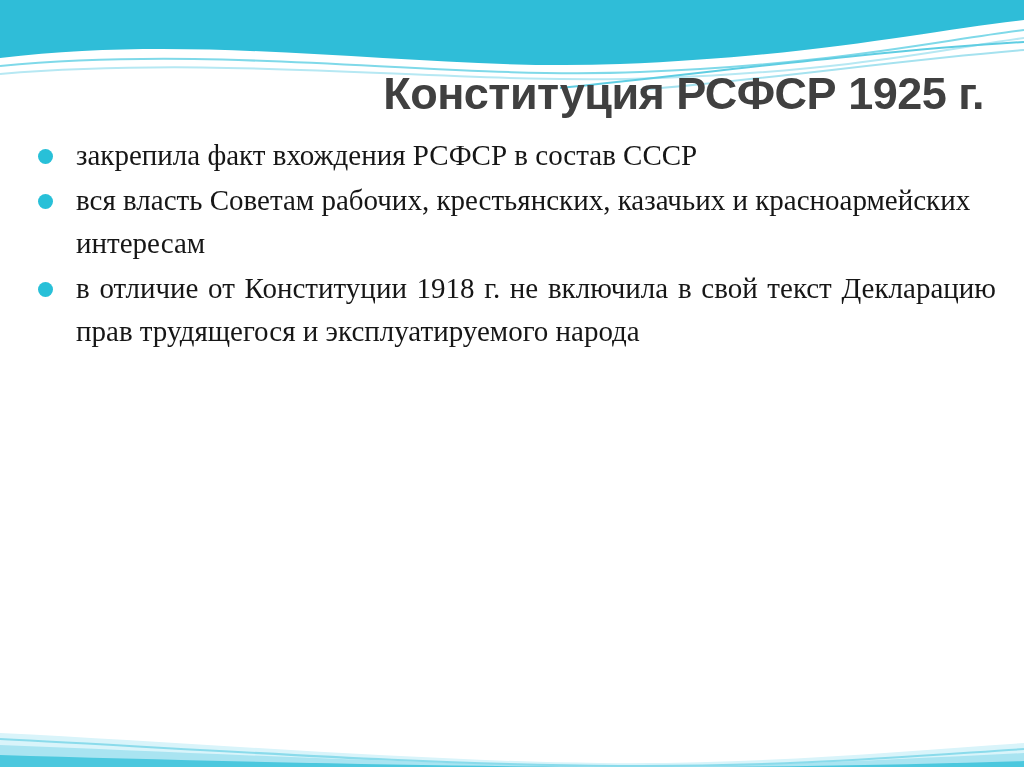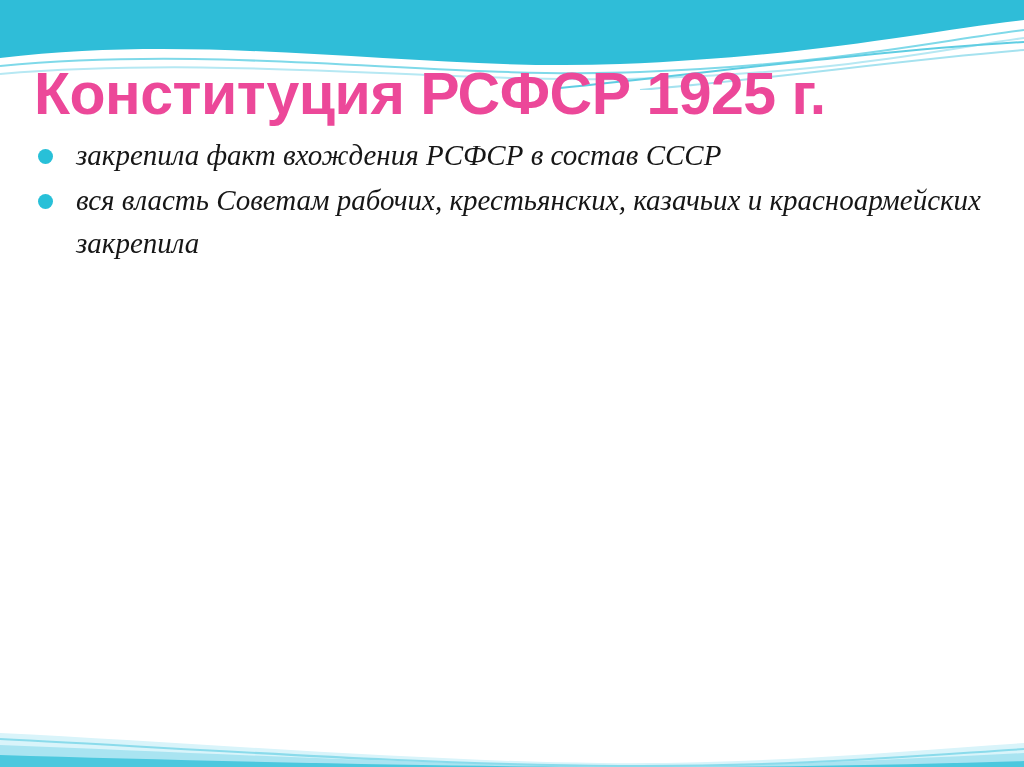--- a/index.html
+++ b/index.html
@@ -36,31 +36,31 @@
     height: 120px;
     pointer-events: none;
   }
   .title {
     position: absolute;
     left: 34px;
     top: 68px;
     width: 950px;
     font-family: "Liberation Sans", sans-serif;
     font-weight: bold;
-    font-size: 59px;
+    font-size: 45px;
     line-height: 52px;
-    color: #ec4899;
+    color: #404040;
     letter-spacing: -0.5px;
+    text-align: right;
   }
   .content {
     position: absolute;
     left: 28px;
     top: 134px;
     width: 968px;
-    font-style: italic;
   }
   ul.bullets {
     list-style: none;
     margin: 0;
     padding: 0;
   }
   ul.bullets > li {
     position: relative;
     padding-left: 48px;
     margin-bottom: 2px;
@@ -105,21 +105,25 @@
   <div class="title">Конституция РСФСР 1925 г.</div>
 
   <div class="content">
     <ul class="bullets">
       <li>
         <span class="bullet-dot"></span>
         <span class="btext lastline-noj">закрепила факт вхождения РСФСР в состав СССР</span>
       </li>
       <li>
         <span class="bullet-dot"></span>
-        <span class="btext lastline-noj"> вся власть Советам рабочих, крестьянских, казачьих и красноармейских закрепила</span>
+        <span class="btext lastline-noj"> вся власть Советам рабочих, крестьянских, казачьих и красноармейских интересам</span>
+      </li>
+      <li>
+        <span class="bullet-dot"></span>
+        <span class="btext">в отличие от Конституции 1918 г. не включила в свой текст Декларацию прав трудящегося и эксплуатируемого народа</span>
       </li>
     </ul>
   </div>
 
   <svg class="decor-bottom" viewBox="0 0 1024 120" preserveAspectRatio="none">
     <path d="M0,120 L1024,120 L1024,96 C900,104 760,118 600,116 C420,114 200,96 0,86 Z" fill="#d9f4fa"></path>
     <path d="M0,120 L1024,120 L1024,106 C900,112 760,120 620,119 C440,118 200,106 0,98 Z" fill="#a9e4f1"></path>
     <path d="M0,120 L1024,120 L1024,114 C900,118 780,120 640,120 C460,120 200,114 0,108 Z" fill="#4cc8de"></path>
     <path d="M0,92 C200,102 420,118 620,119 C780,120 900,110 1024,102" fill="none" stroke="#8adbeb" stroke-width="2"></path>
   </svg>

